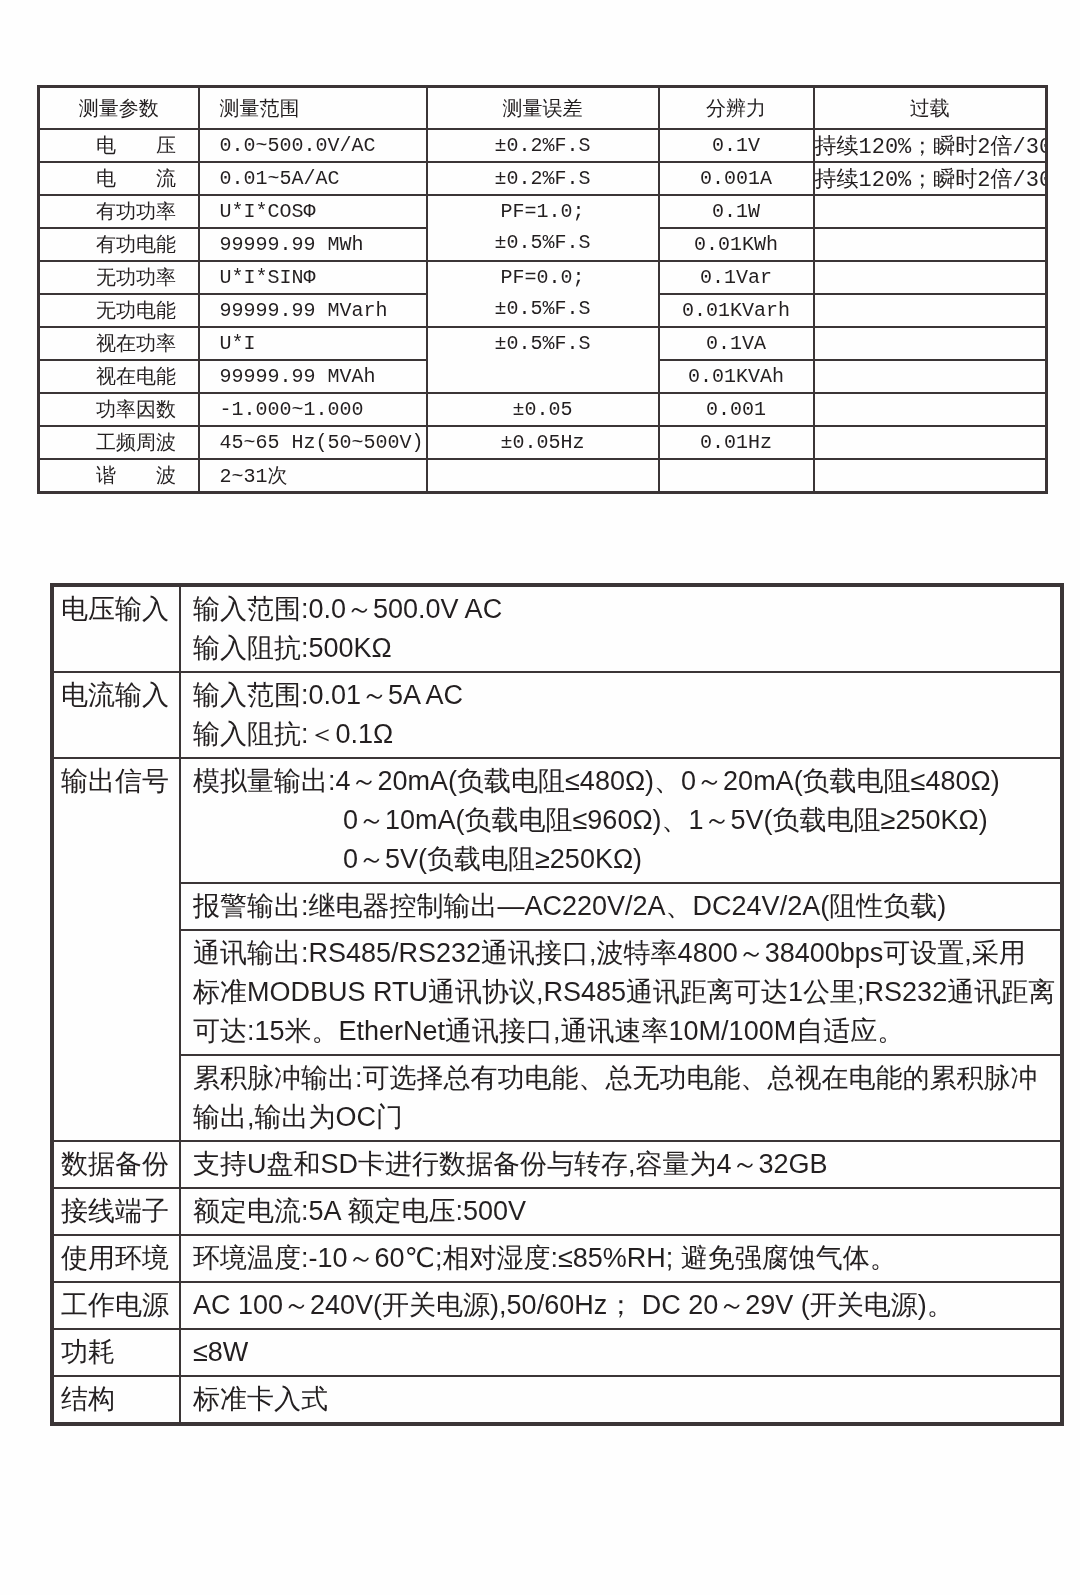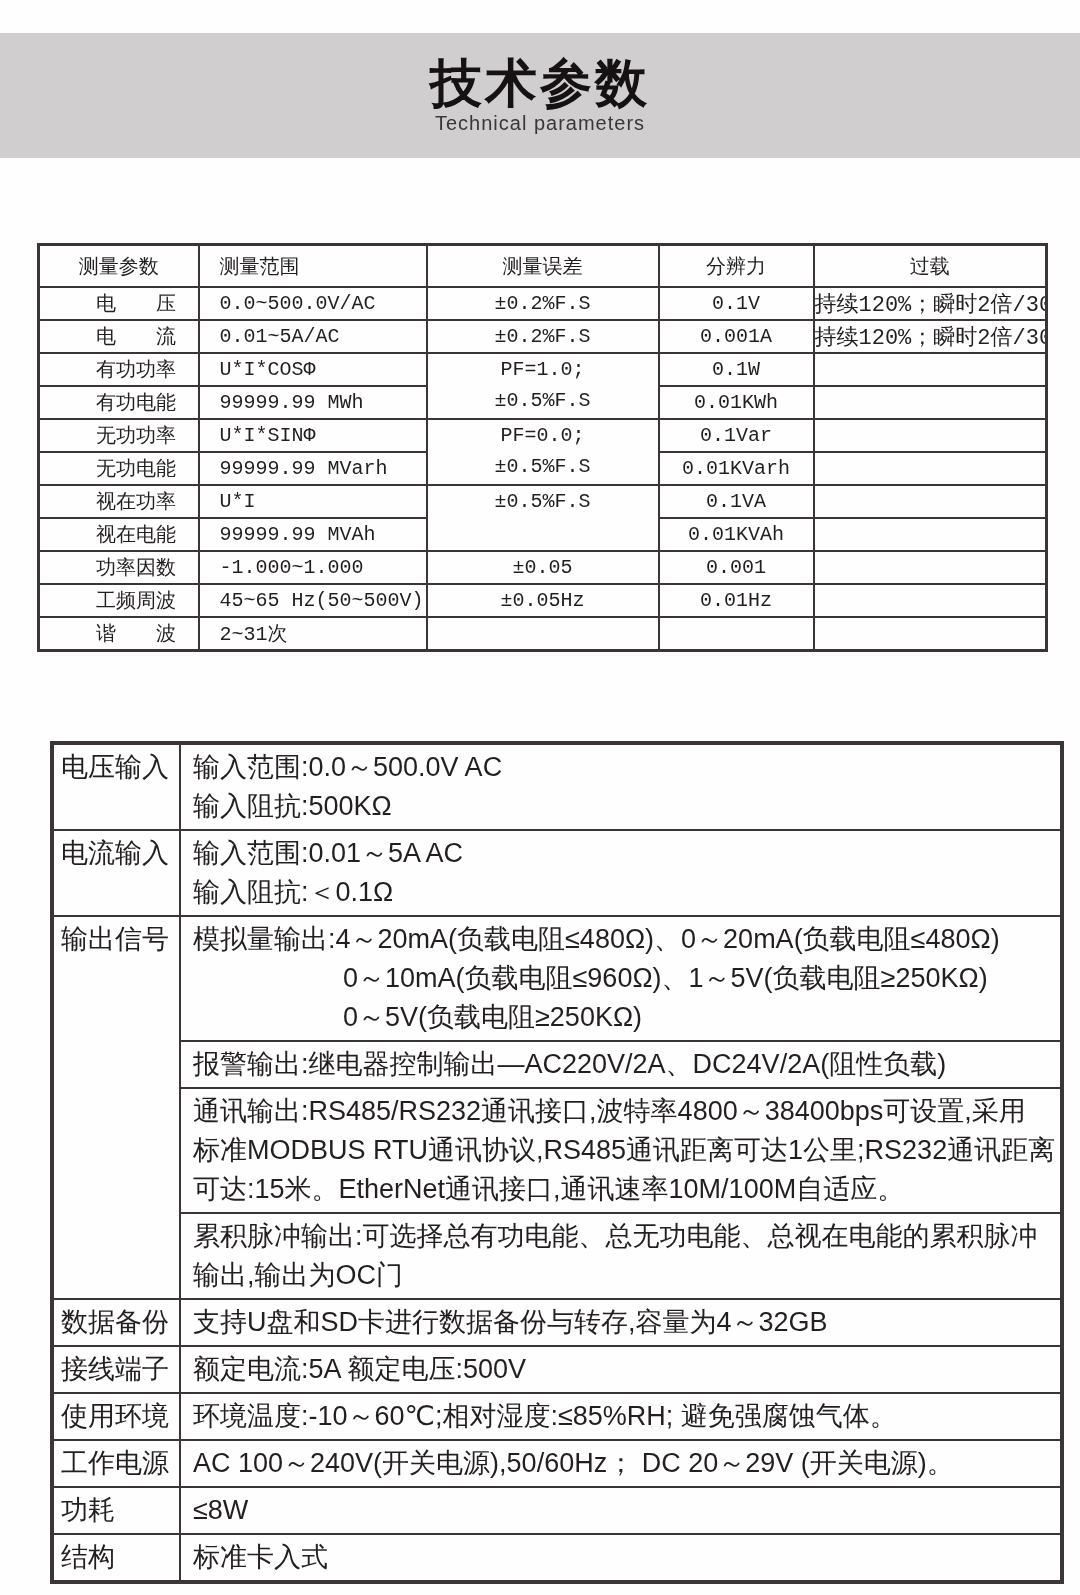--- a/index.html
+++ b/index.html
@@ -102,24 +102,20 @@
     padding-left:12px;
     white-space:nowrap;
   }
   .t2 .val div.ind{padding-left:162px;}
 </style>
 </head>
 <body>
 
 <div>
 
-  <div class="title-band">
-    <h1 class="page-title">技术参数</h1>
-    <div class="page-subtitle">Technical parameters</div>
-  </div>
 
   <table class="t1">
     <colgroup>
         <col class="c1">
         <col class="c2">
         <col class="c3">
         <col class="c4">
         <col class="c5">
       </colgroup>
     <tbody>

